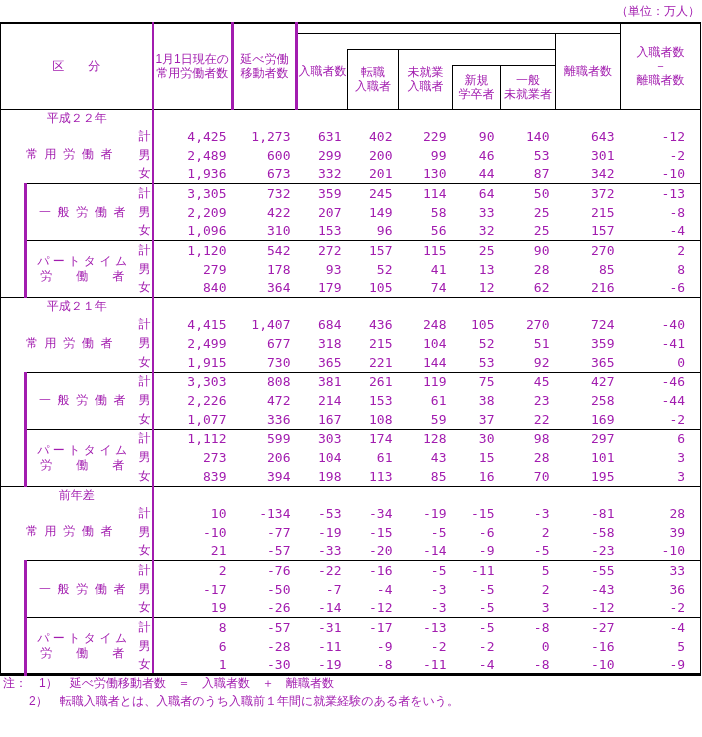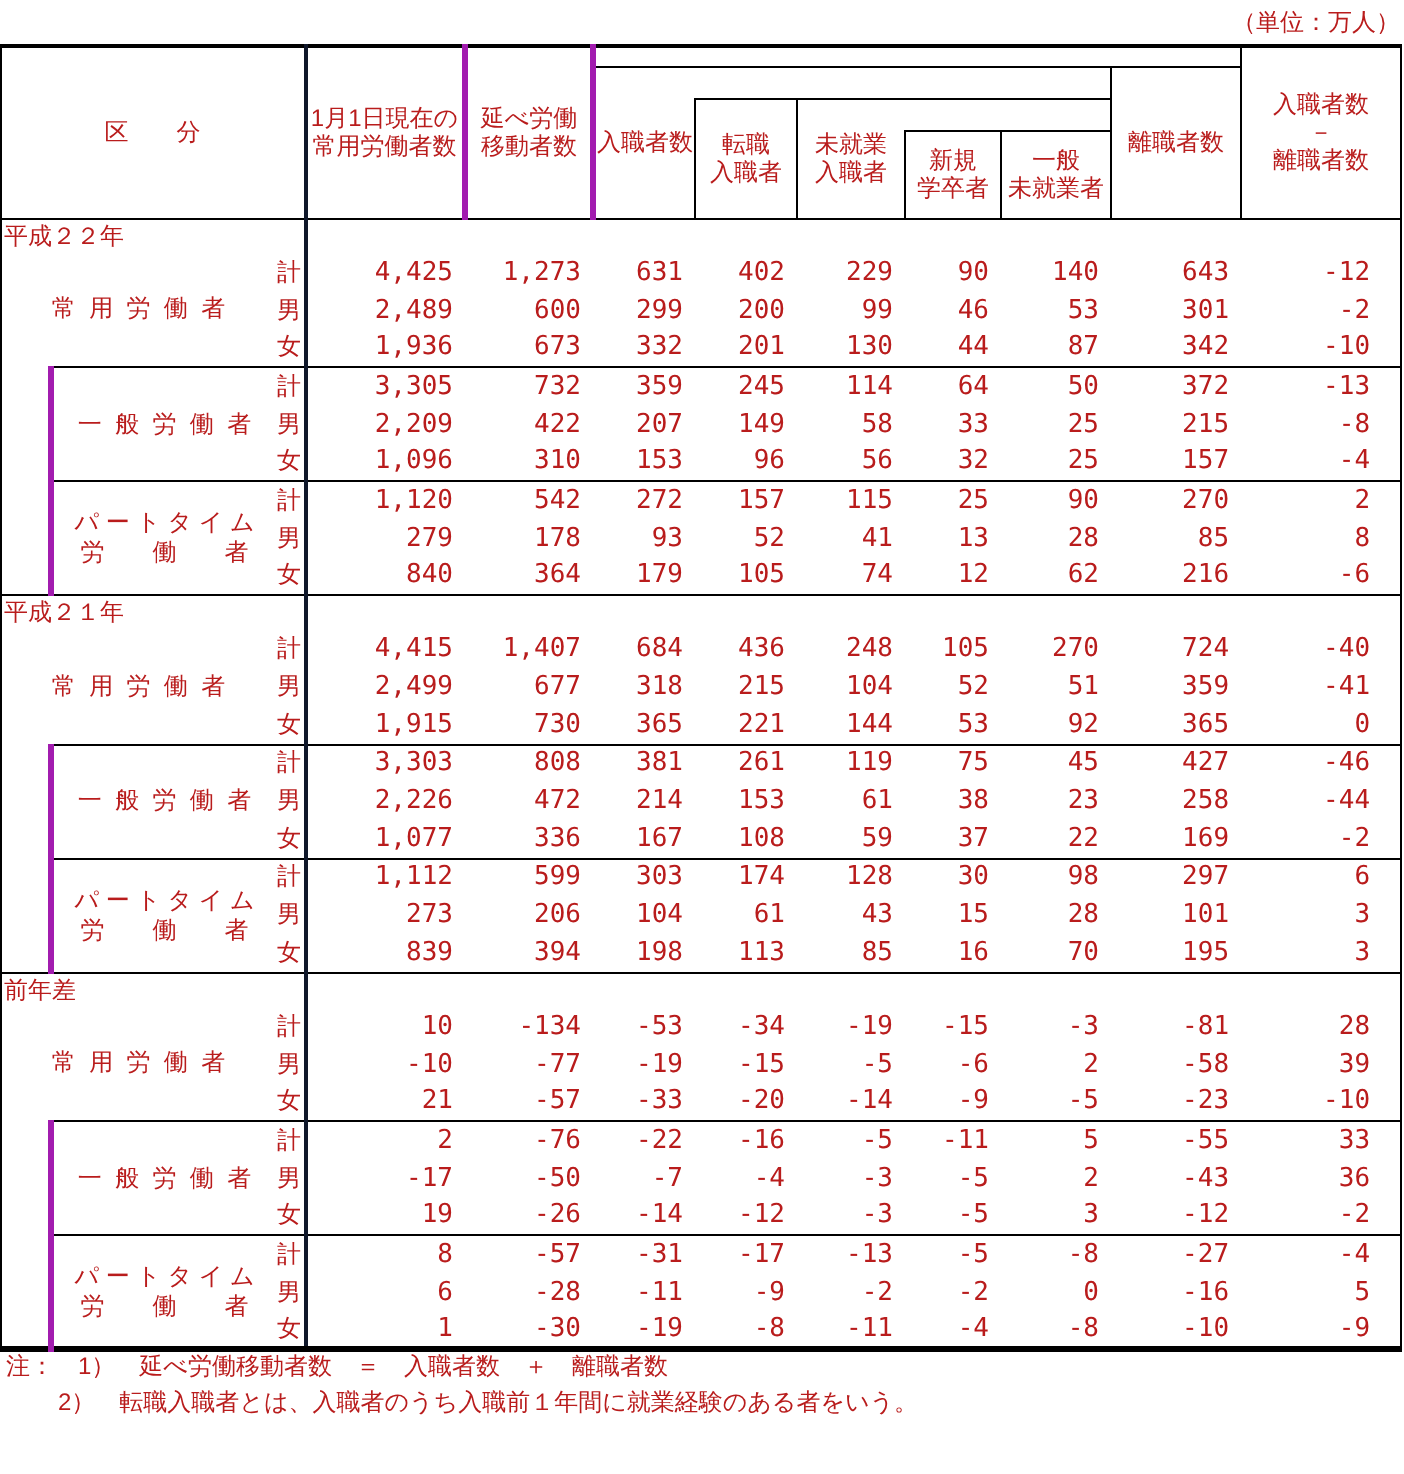--- a/index.html
+++ b/index.html
@@ -1,35 +1,35 @@
 <!DOCTYPE html>
 <html><head>
 <meta charset="utf-8">
 <style>
   html,body { margin:0; padding:0; background:#fff; }
   .page { position:relative; width:702px; height:737px; background:#fff;
-          font-family:"Liberation Sans","DejaVu Sans",sans-serif; color:#b91c1c; overflow:hidden; }
+          font-family:"Liberation Sans","DejaVu Sans",sans-serif; color:#a21caf; overflow:hidden; }
   .unit-label { position:absolute; top:3px; right:2px; font-size:12px; }
 
   table.main { position:absolute; top:22px; left:0; width:700px;
                border-collapse:collapse; table-layout:fixed;
                border:1px solid #000; border-top:2px solid #000; border-bottom:3px solid #000; }
   th,td { padding:0; margin:0; font-weight:normal; vertical-align:middle; overflow:visible; }
 
   .bl  { border-left:1px solid #000; }
   .br  { border-right:3px solid #a21caf; }
   .bb  { border-bottom:1px solid #000; }
   .bt  { border-top:1px solid #000; }
-  .br2 { border-right:2px solid #0f172a; }
+  .br2 { border-right:2px solid #a21caf; }
 
   .hr1 { height:10px; } .hr2 { height:16px; } .hr3 { height:16px; } .hr4 { height:44px; }
   .hcell { font-size:12px; text-align:center; white-space:pre; line-height:14px; }
 
   .section-row { height:17px; }
-  .section-label { font-size:12px; text-align:left; padding-left:1px; }
+  .section-label { font-size:12px; text-align:center; padding-left:1px; }
   .data-row { height:19px; }
   .group { font-size:12px; text-align:center; white-space:pre; line-height:15px; }
   .sub { font-size:12px; text-align:center; }
   .num { font-size:13px; text-align:right; padding-right:6px;
          font-family:"DejaVu Sans Mono","Liberation Mono",monospace; }
   .num.last { padding-right:15px; }
 
   .notes { position:absolute; top:674px; left:3px; font-size:12px; line-height:18px; }
   .note.indent { padding-left:26px; }
 </style>

